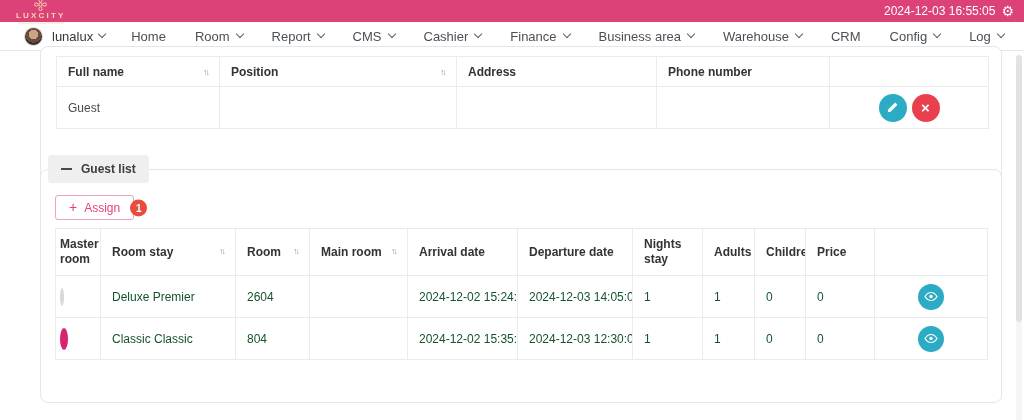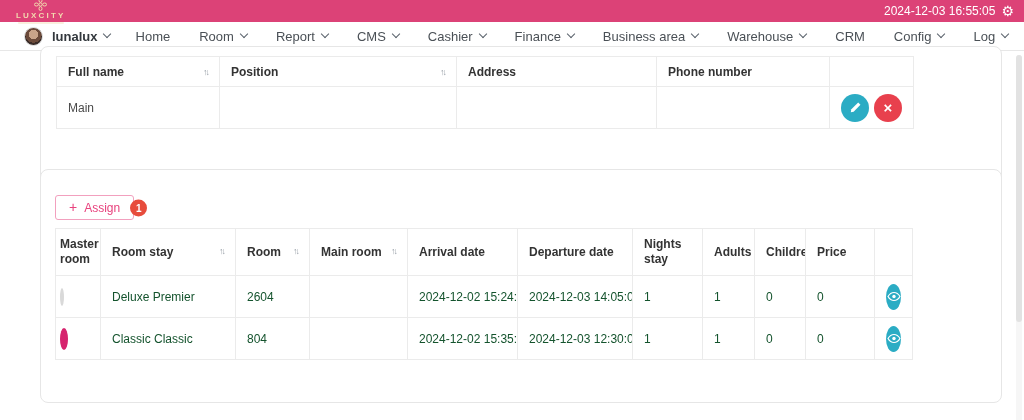--- a/index.html
+++ b/index.html
@@ -17,33 +17,33 @@
   .datetime { color:#fff; font-size:12px; }
   .gear { color:#fff; font-size:14px; line-height:1; cursor:pointer; }
 
   
   .navbar { height:29px; background:#fff; border-bottom:1px solid #e7e7e7;
             display:flex; align-items:center; padding-left:24px; }
   .avatar { width:19px; height:19px; border-radius:50%; flex:0 0 auto;
             background:radial-gradient(circle at 50% 38%, #c9a489 0 34%, #6b4a3a 35% 60%, #3a2c28 61% 100%);
             border:1px solid #d8d8d8; }
   .user { display:flex; align-items:center; gap:6px; margin:0 0 0 9px; cursor:pointer; }
-  .user-name { font-size:13px; font-weight:bold; color:#33383d; }
+  .user-name { font-size:13px; font-weight:normal; color:#33383d; }
   .nav-items { display:flex; align-items:center; margin-left:26px; gap:29px; }
   .nav-item { display:flex; align-items:center; gap:7px; font-size:13px; color:#4a5056; cursor:pointer; }
   .chev { width:6px; height:6px; border-right:1.5px solid #59616a; border-bottom:1.5px solid #59616a;
           transform:rotate(45deg); margin-top:-4px; }
 
   
   .content { position:relative; height:360px; background:#fff; }
   .card { position:absolute; left:40px; width:962px; border:1px solid #e6e6e6; border-radius:8px; background:#fff; }
   .card1 { top:-5px; height:152px; }
   .card2 { top:118px; height:234px; }
 
-  table { border-collapse:collapse; table-layout:fixed; width:858px; background:#fff; }
+  table { border-collapse:collapse; table-layout:fixed; width:933px; background:#fff; }
   th, td { border:1px solid #ebebeb; font-size:12px; color:#3c3c3c; padding:0 11px; text-align:left;
            overflow:hidden; white-space:nowrap; }
   th { font-weight:bold; color:#333; }
   .th-flex { display:flex; align-items:center; justify-content:space-between; }
   .sort { font-size:9px; color:#98a0a8; letter-spacing:-2px; }
 
   .t1 { position:absolute; left:15px; top:9px; }
   .t1 th { height:30px; }
   .t1 td { height:42px; color:#4a4a4a; }
 
@@ -182,41 +182,45 @@
                 <span class="sort">↑↓</span>
               </span>
             </th>
           <th><span>Address</span></th>
           <th><span>Phone number</span></th>
           <th></th>
         </tr>
       </thead>
       <tbody>
         <tr>
-          <td>Main</td>
+          <td>Guest</td>
           <td></td>
           <td></td>
           <td></td>
           <td>
             <div class="actions">
               <button class="cbtn edit">
                 <svg width="13" height="13" viewBox="0 0 16 16">
                     <path d="M11.3 1.9l2.8 2.8-8.4 8.4-3.5.7.7-3.5z" fill="#fff"></path>
                   </svg>
               </button>
               <button class="cbtn del">
                   <span>×</span>
                 </button>
             </div>
           </td>
         </tr>
       </tbody>
     </table>
   </div>
 
+  <div class="guest-tab">
+    <span class="minus-ic"></span>
+    <span>Guest list</span>
+  </div>
 
   <div class="card card2"></div>
 
   <div class="assign-wrap">
     <button class="assign-btn">
       <span class="plus">+</span>
       <span>Assign</span>
       <span class="badge">1</span>
     </button>
   </div>

